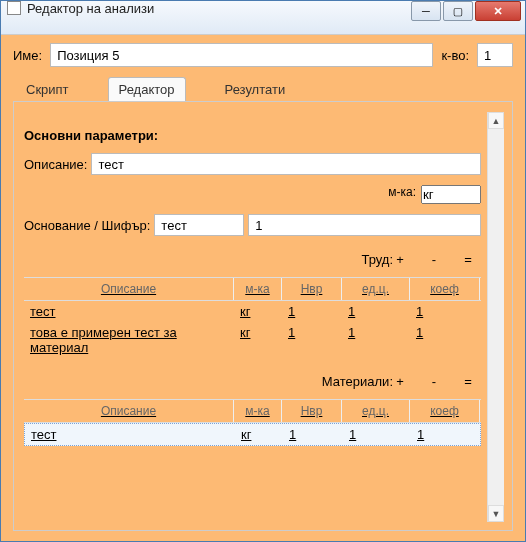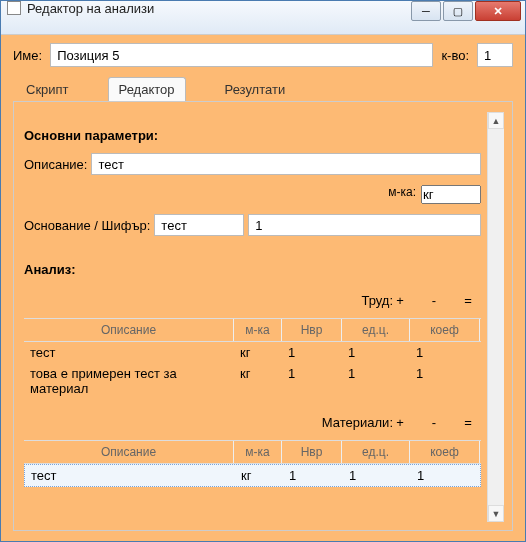--- a/index.html
+++ b/index.html
@@ -37,21 +37,21 @@
 .mka-row { display: flex; justify-content: flex-end; align-items: flex-start; gap: 5px; }
 .mka-input { width: 60px; }
 .base-inp { width: 90px; }
 .base-inp2 { flex: 1; min-width: 150px; }
 
 .subsec-row { display: flex; align-items: center; justify-content: flex-end; margin-top: 6px; }
 .subsec-row .lbl { font-size: 13px; }
 .pm { display: flex; gap: 20px; font-size: 13px; padding-right: 6px; }
 .pm span { width: 14px; text-align: center; cursor: pointer; }
 
-.grid { border: none; }
+.grid { border: none; text-decoration: underline; }
 .grid .hdr, .grid .row { display: grid; grid-template-columns: 210px 48px 60px 68px 70px; }
 .grid .hdr { border-top: 1px solid #ddd; border-bottom: 1px solid #ddd; }
 .grid .hdr div { padding: 4px 6px; color: #666; font-size: 12px; text-align: center; border-right: 1px solid #eee; }
 .grid .hdr div:first-child { text-align: center; }
 .grid .row div { padding: 3px 6px; font-size: 13px; }
 .grid .row.sel { border: 1px dotted #7aa3d8; background: #f0f6fc; }
 .c2, .c3, .c4, .c5 { text-align: left; }
 
 .scrollbar { width: 17px; background: #f0f0f0; border-left: 1px solid #ddd; display: flex; flex-direction: column; justify-content: space-between; }
 .scrollbar .arrow { height: 17px; display: flex; align-items: center; justify-content: center; font-size: 9px; color: #555; background: #f7f7f7; border: 1px solid #ddd; }
@@ -96,21 +96,20 @@
           <label>м-ка:</label>
           <input class="mka-input" value="кг" style="">
         </div>
 
         <div class="form-row">
           <label>Основание / Шифър:</label>
           <input class="base-inp" value="тест" style="">
           <input class="base-inp2" value="1" style="">
         </div>
 
-        <div class="sec-title">Анализ:</div>
 
         <div class="subsec-row">
           <span class="lbl">Труд:</span>
           <div class="pm">
             <span>+</span>
             <span>-</span>
             <span>=</span>
           </div>
         </div>
 

